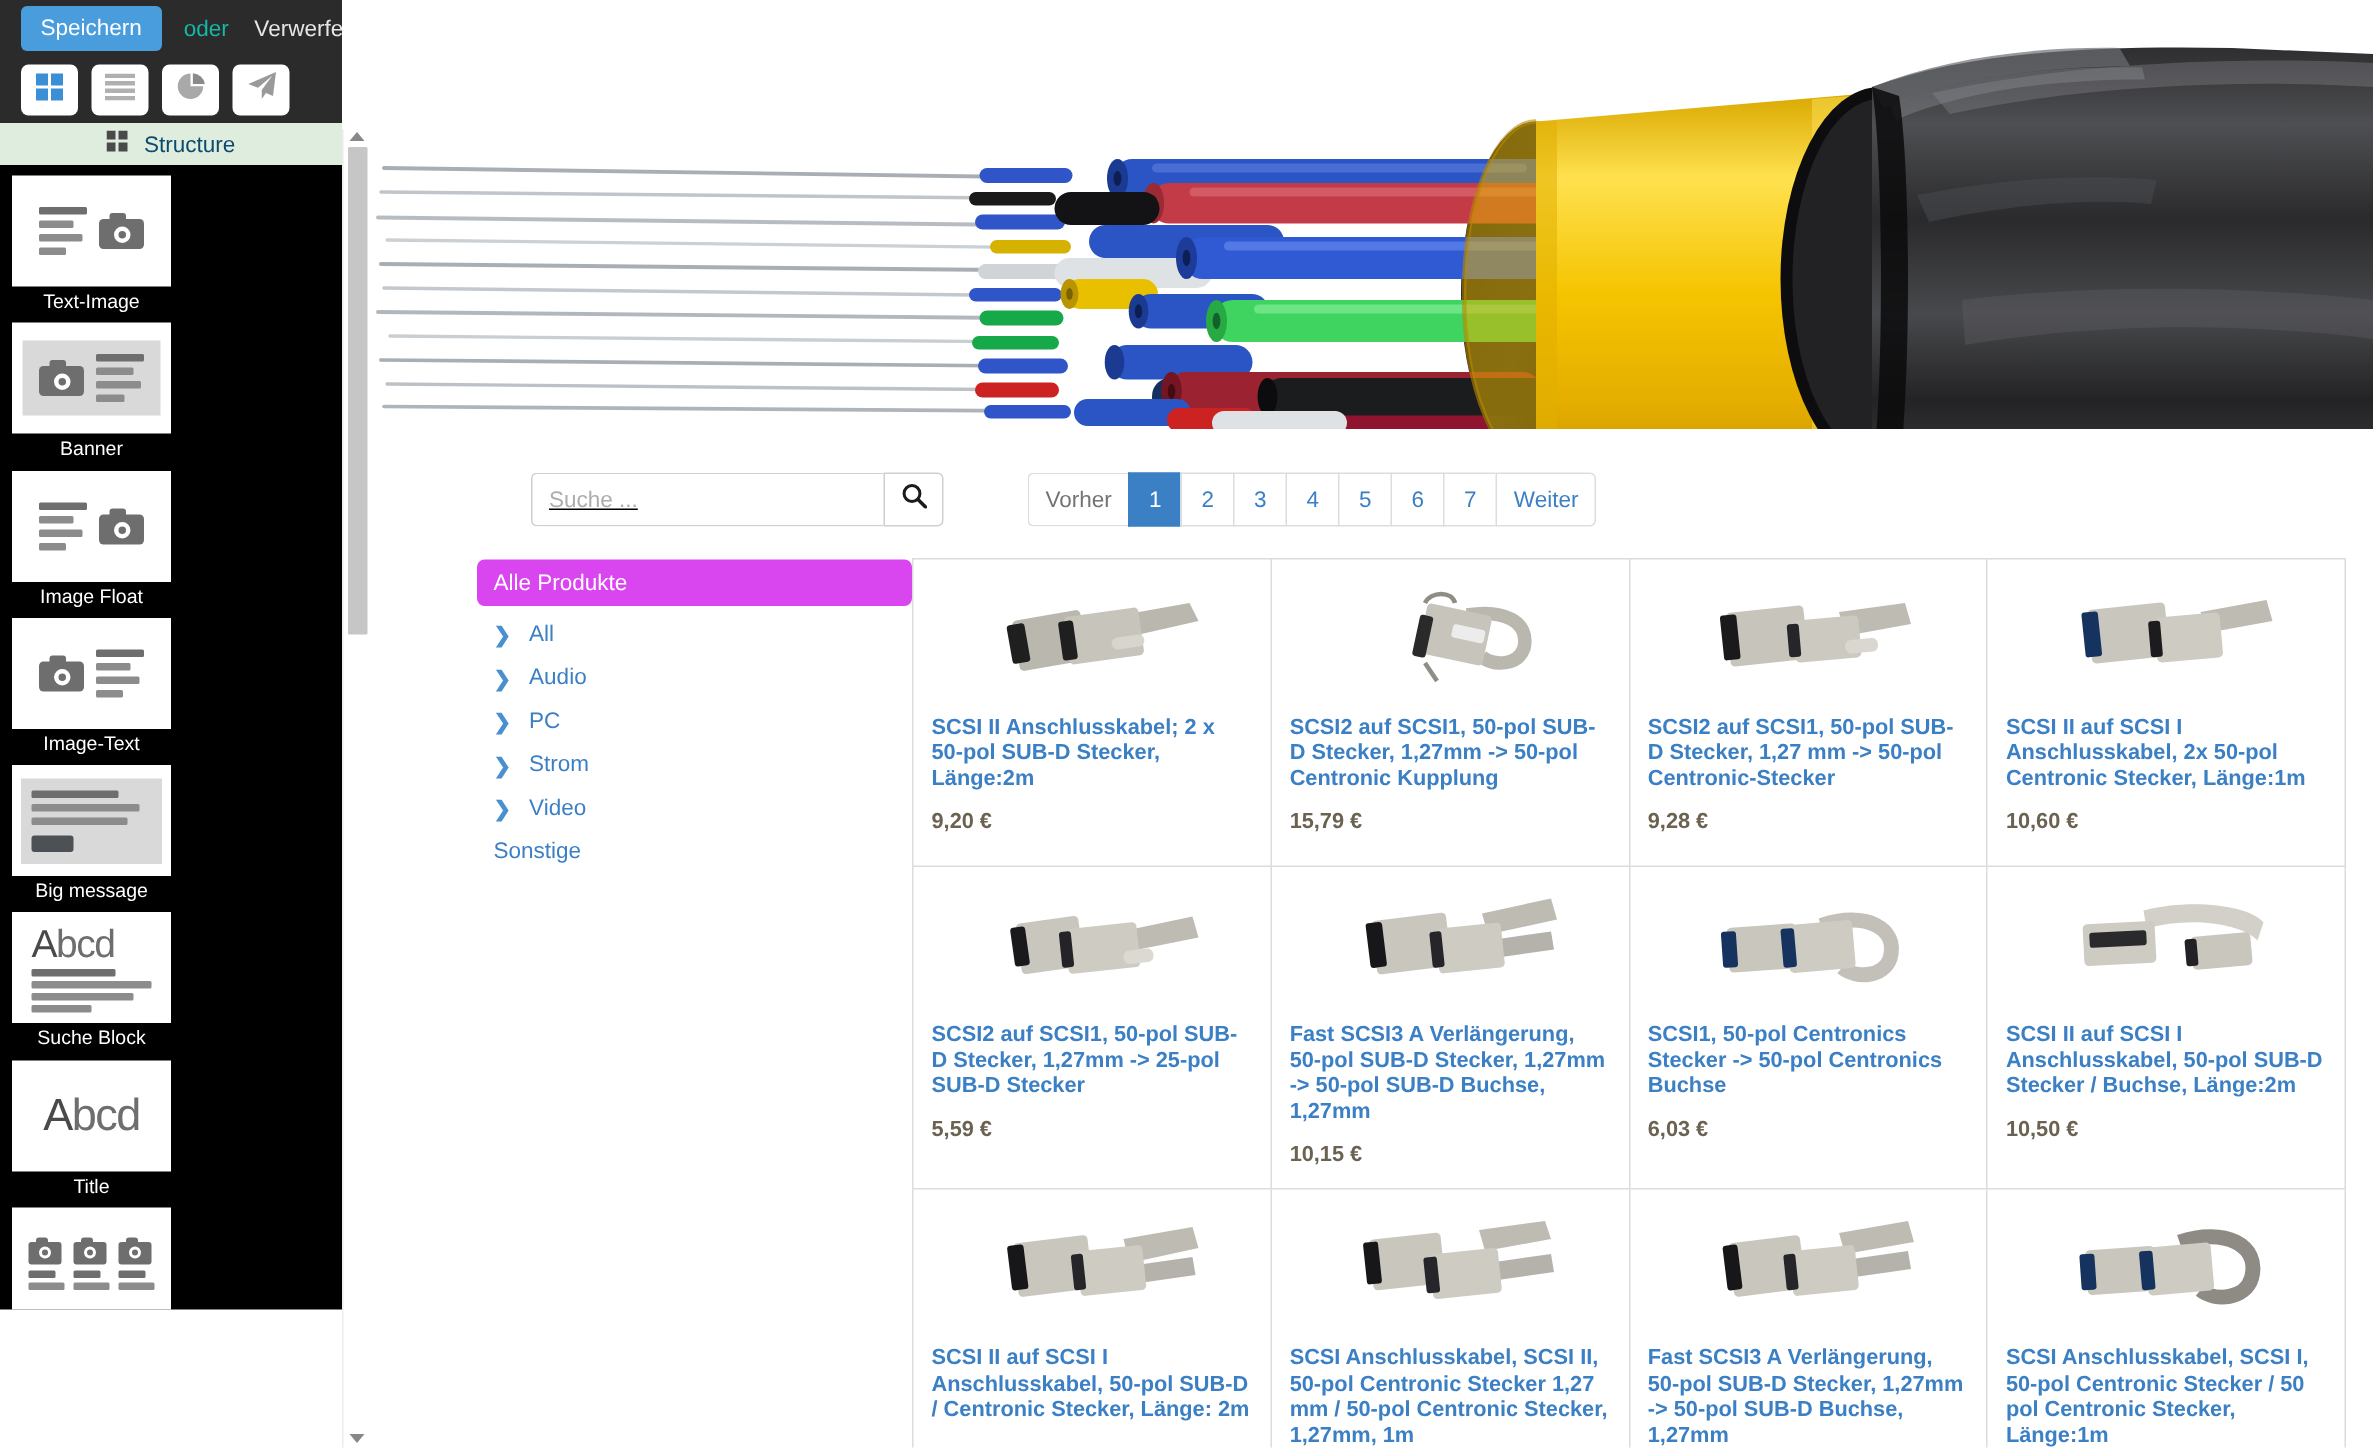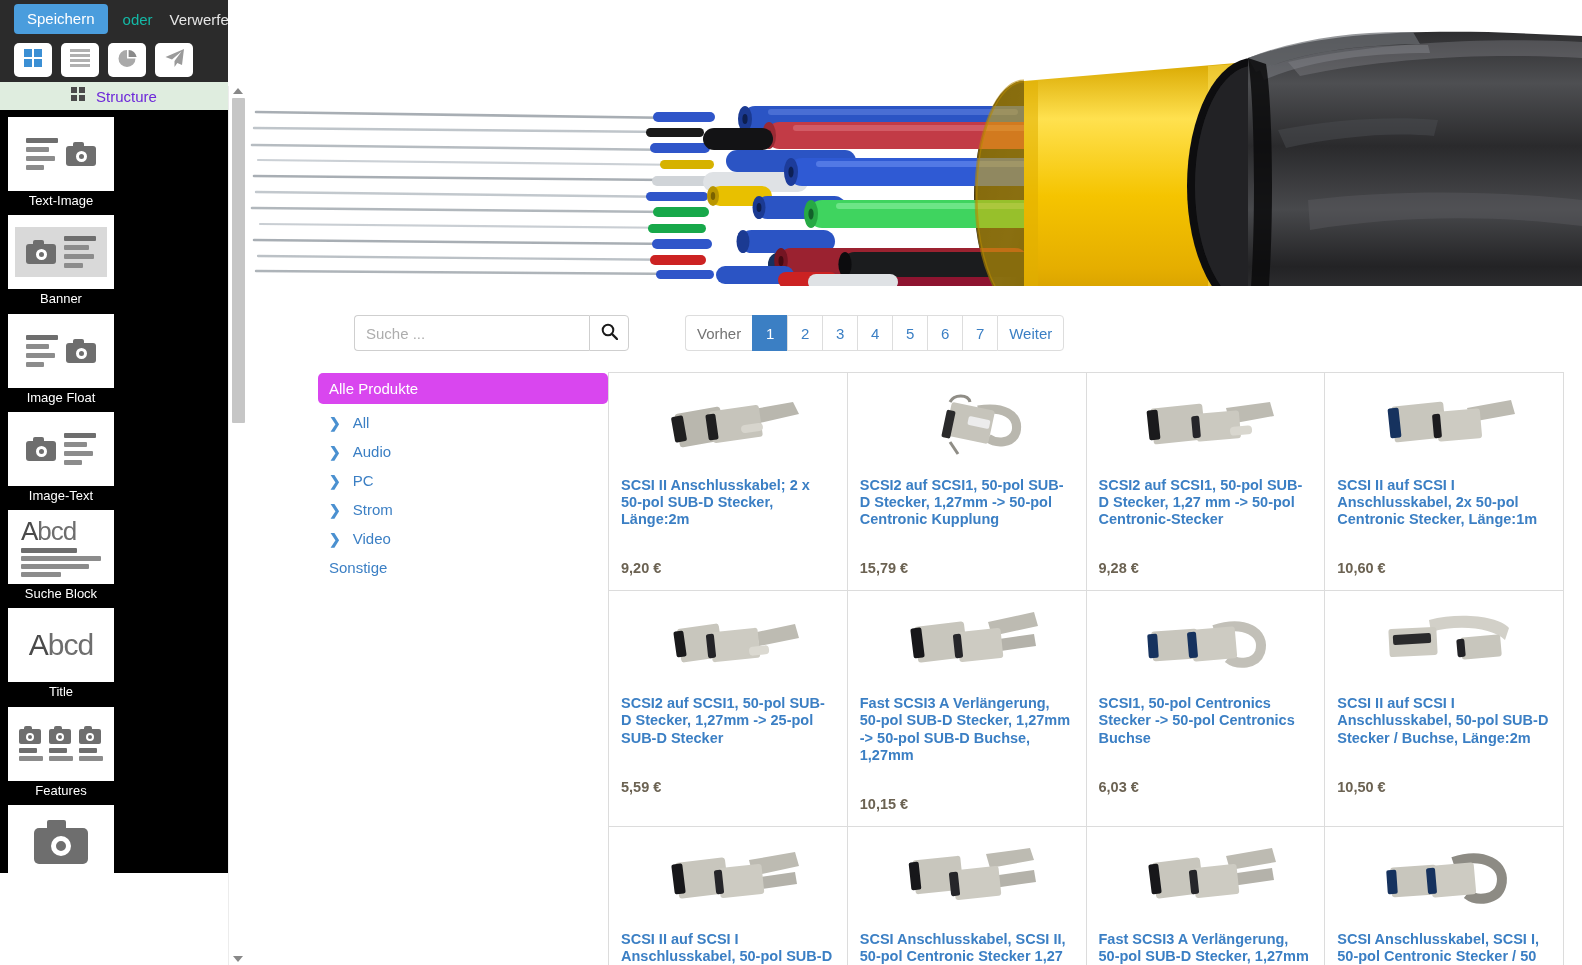--- a/index.html
+++ b/index.html
@@ -39,21 +39,21 @@
     padding-left: 14px;
   }
   .tool-btn {
     width: 38px; height: 34px; background: #fff;
     border-radius: 5px; display: flex;
     align-items: center; justify-content: center;
     cursor: pointer;
   }
 
   .section-head {
-    background: #dfeddf; color: #6d28d9;
+    background: #dfeddf; color: #0c4a6e;
     height: 28px; display: flex;
     align-items: center; justify-content: center;
     font-size: 15px; gap: 10px;
   }
   .blocks {
     display: flex; flex-wrap: wrap;
     padding: 4px 4px 0 4px; gap: 0;
   }
   .block { width: 106px; margin: 3px 3px 0 4px; }
   .block-thumb {
@@ -116,21 +116,21 @@
 
   
   #hero { position: relative; width: 1334px; height: 286px; overflow: hidden; background: #fff; }
   #hero svg { position: absolute; left: 0; top: 0; }
 
   
   #controls {
     display: flex; align-items: center;
     padding: 22px 0 0 106px; height: 72px;
   }
-  #search-group { display: flex; }
+  #search-group { display: flex; text-decoration: underline; }
   #search-input {
     width: 235px; height: 36px;
     border: 1px solid #cfcfcf; border-right: none;
     border-radius: 4px 0 0 4px;
     padding: 0 11px; font-size: 15px;
     color: #555; outline: none;
     font-family: "Liberation Sans", sans-serif;
     background: #fff;
   }
   #search-input::placeholder { color: #adadad; }
@@ -183,21 +183,21 @@
     position: relative;
   }
   .p-img { height: 88px; display: flex; align-items: center; justify-content: center; margin-bottom: 4px; }
   .p-title {
     color: #3b7fc4; font-size: 14.5px;
     font-weight: bold; line-height: 1.18;
     cursor: pointer;
   }
   .p-price {
     color: #6b6252; font-size: 14.5px;
-    font-weight: bold; margin-top: 32px;
+    font-weight: bold; margin-top: 12px;
   }
 </style>
 </head>
 <body>
 
 <div id="editor-panel">
 
   <div id="save-bar">
     <button id="save-btn">Speichern</button>
     <span class="sb-text">oder</span>
@@ -325,20 +325,33 @@
             <div class="l d" style="width:100%"></div>
               <div class="l" style="width:72%"></div>
               <div class="l" style="width:92%"></div>
               <div class="l" style="width:55%"></div>
           </div>
         </div>
       </div>
       <div class="block-label">Image-Text</div>
     </div>
 
+    <div class="block">
+      <div class="block-thumb">
+        <div style="background:#d9d9d9;width:94px;padding:8px 7px;">
+          <div class="lines" style="gap:4px">
+            <div class="l d" style="width:72%"></div>
+            <div class="l" style="width:90%"></div>
+            <div class="l" style="width:80%"></div>
+            <div style="height:11px;width:35%;background:#4d5156;border-radius:2px;margin-top:3px"></div>
+          </div>
+        </div>
+      </div>
+      <div class="block-label">Big message</div>
+    </div>
 
     <div class="block">
       <div class="block-thumb">
         <div style="width:80px">
           <div class="abcd" style="font-size:26px;line-height:1"><b>A</b>bcd</div>
           <div class="lines" style="gap:3px;margin-top:4px">
             <div class="l d" style="width:70%"></div>
               <div class="l" style="width:100%"></div>
               <div class="l" style="width:85%"></div>
               <div class="l" style="width:50%"></div>

